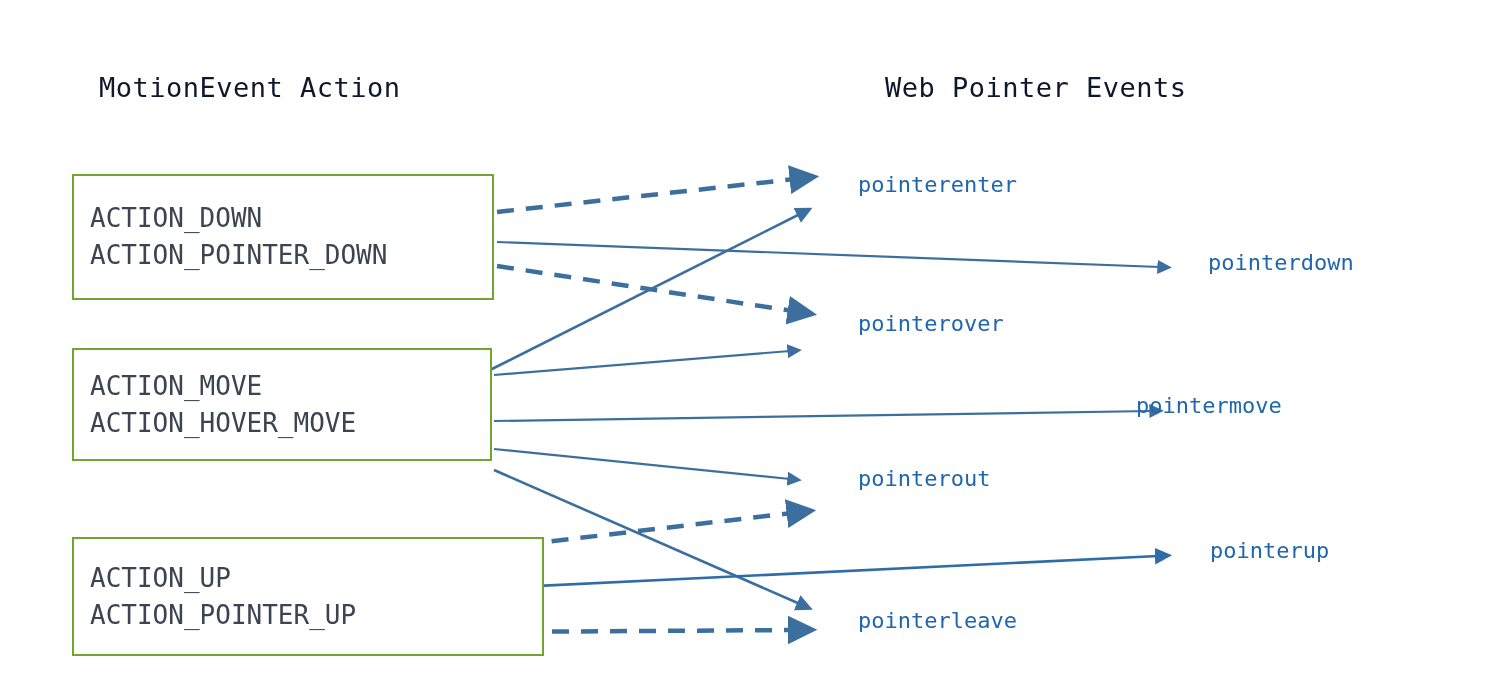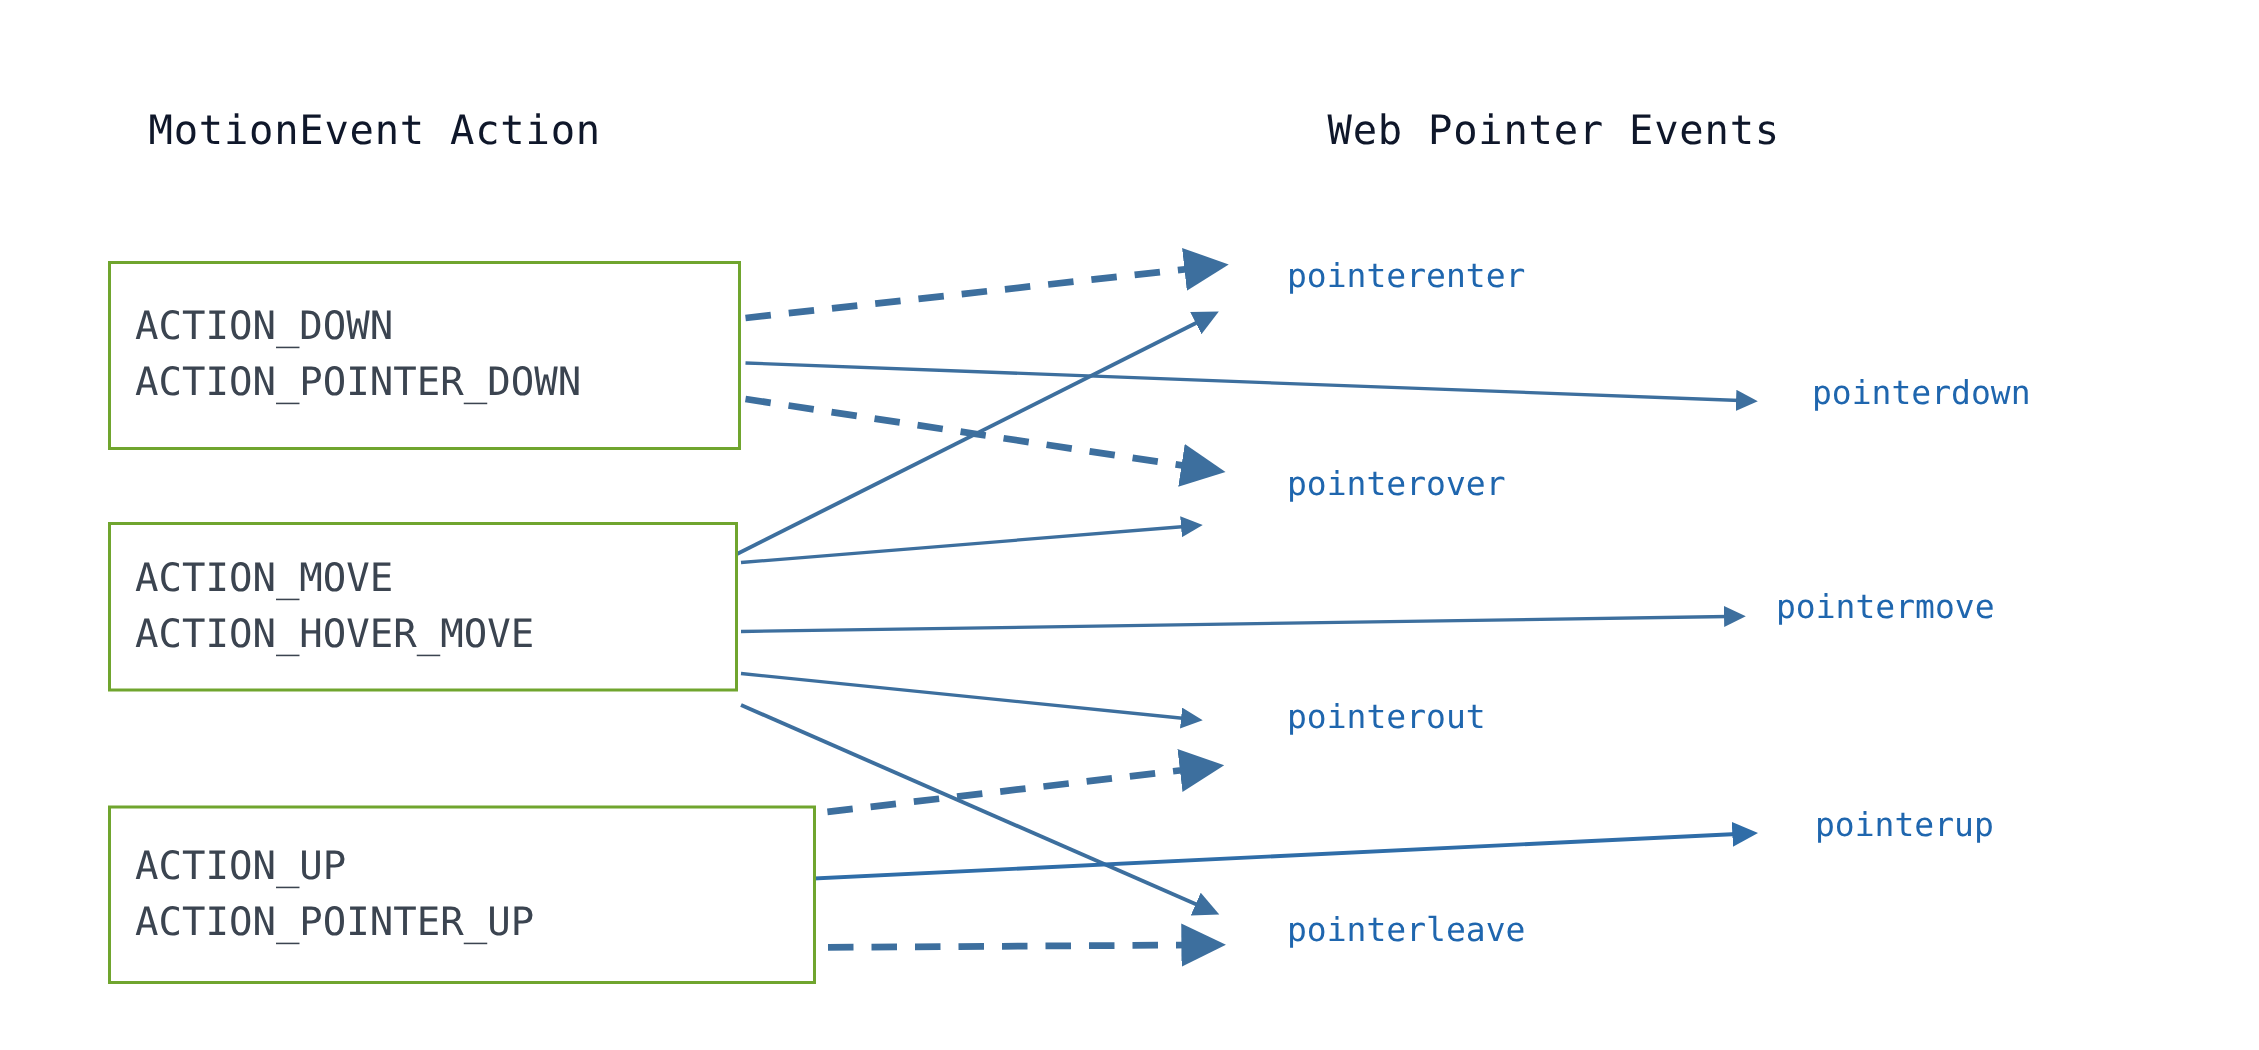--- a/index.html
+++ b/index.html
@@ -60,21 +60,21 @@
   .event-label {
     position: absolute;
     font-family: "DejaVu Sans Mono", "Liberation Mono", monospace;
     font-size: 22px;
     color: #1F66AE;
     white-space: pre;
   }
   #lbl-pointerenter { left: 858px;  top: 172px; }
   #lbl-pointerdown  { left: 1208px; top: 250px; }
   #lbl-pointerover  { left: 858px;  top: 311px; }
-  #lbl-pointermove  { left: 1184px; top: 393px; }
+  #lbl-pointermove  { left: 1136px; top: 393px; }
   #lbl-pointerout   { left: 858px;  top: 466px; }
   #lbl-pointerup    { left: 1210px; top: 538px; }
   #lbl-pointerleave { left: 858px;  top: 608px; }
 </style>
 </head>
 <body>
 
 <svg id="canvas" viewBox="0 0 1506 700">
   <defs>
     <marker id="ah" markerWidth="9" markerHeight="9" refX="1.2" refY="3.2" orient="auto" markerUnits="strokeWidth">

